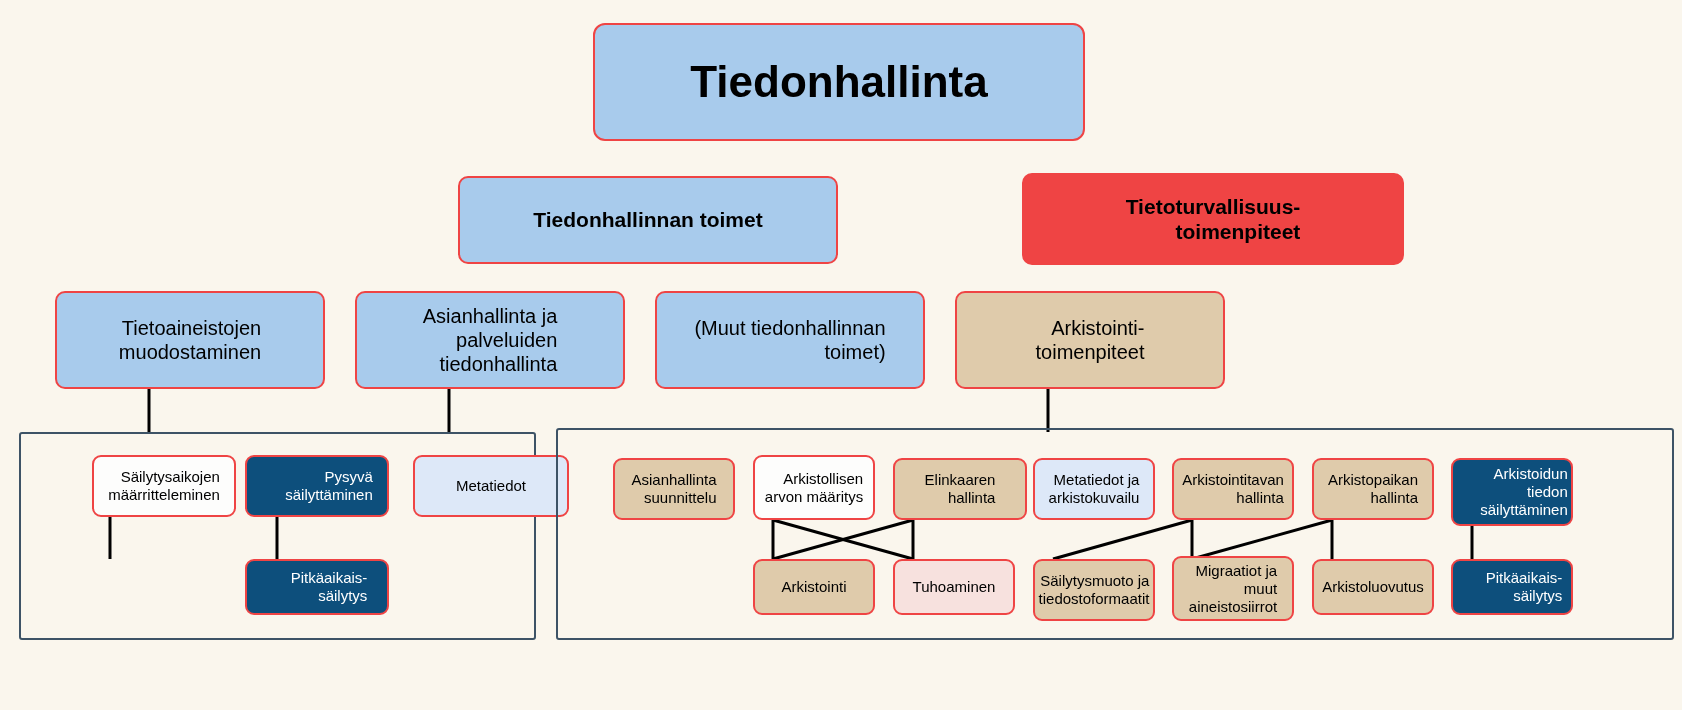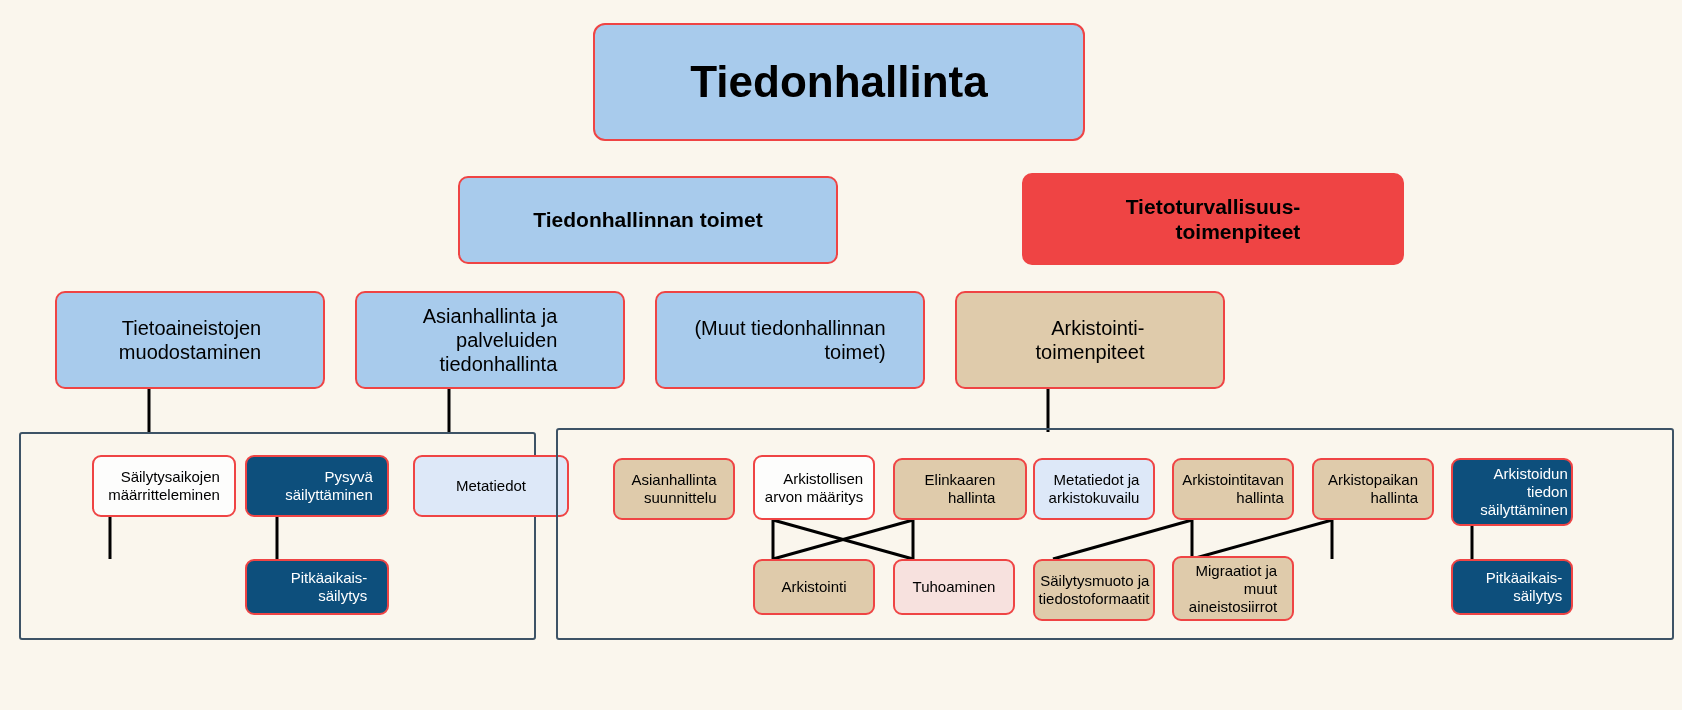--- a/index.html
+++ b/index.html
@@ -156,16 +156,17 @@
 tiedon
 säilyttäminen</div>
 
   <div class="node leaf fill-tan" style="left:713px; top:559px; width:122px; height:56px;">Arkistointi</div>
   <div class="node leaf fill-pink" style="left:853px; top:559px; width:122px; height:56px;">Tuhoaminen</div>
   <div class="node leaf fill-tan" style="left:993px; top:559px; width:122px; height:62px;">Säilytysmuoto ja
 tiedostoformaatit</div>
   <div class="node leaf fill-tan" style="left:1132px; top:556px; width:122px; height:65px;">Migraatiot ja
 muut
 aineistosiirrot</div>
+  <div class="node leaf fill-tan" style="left:1272px; top:559px; width:122px; height:56px;">Arkistoluovutus</div>
   <div class="node leaf fill-navy" style="left:1411px; top:559px; width:122px; height:56px;">Pitkäaikais-
 säilytys</div>
 
 </div>
 
 </body></html>

